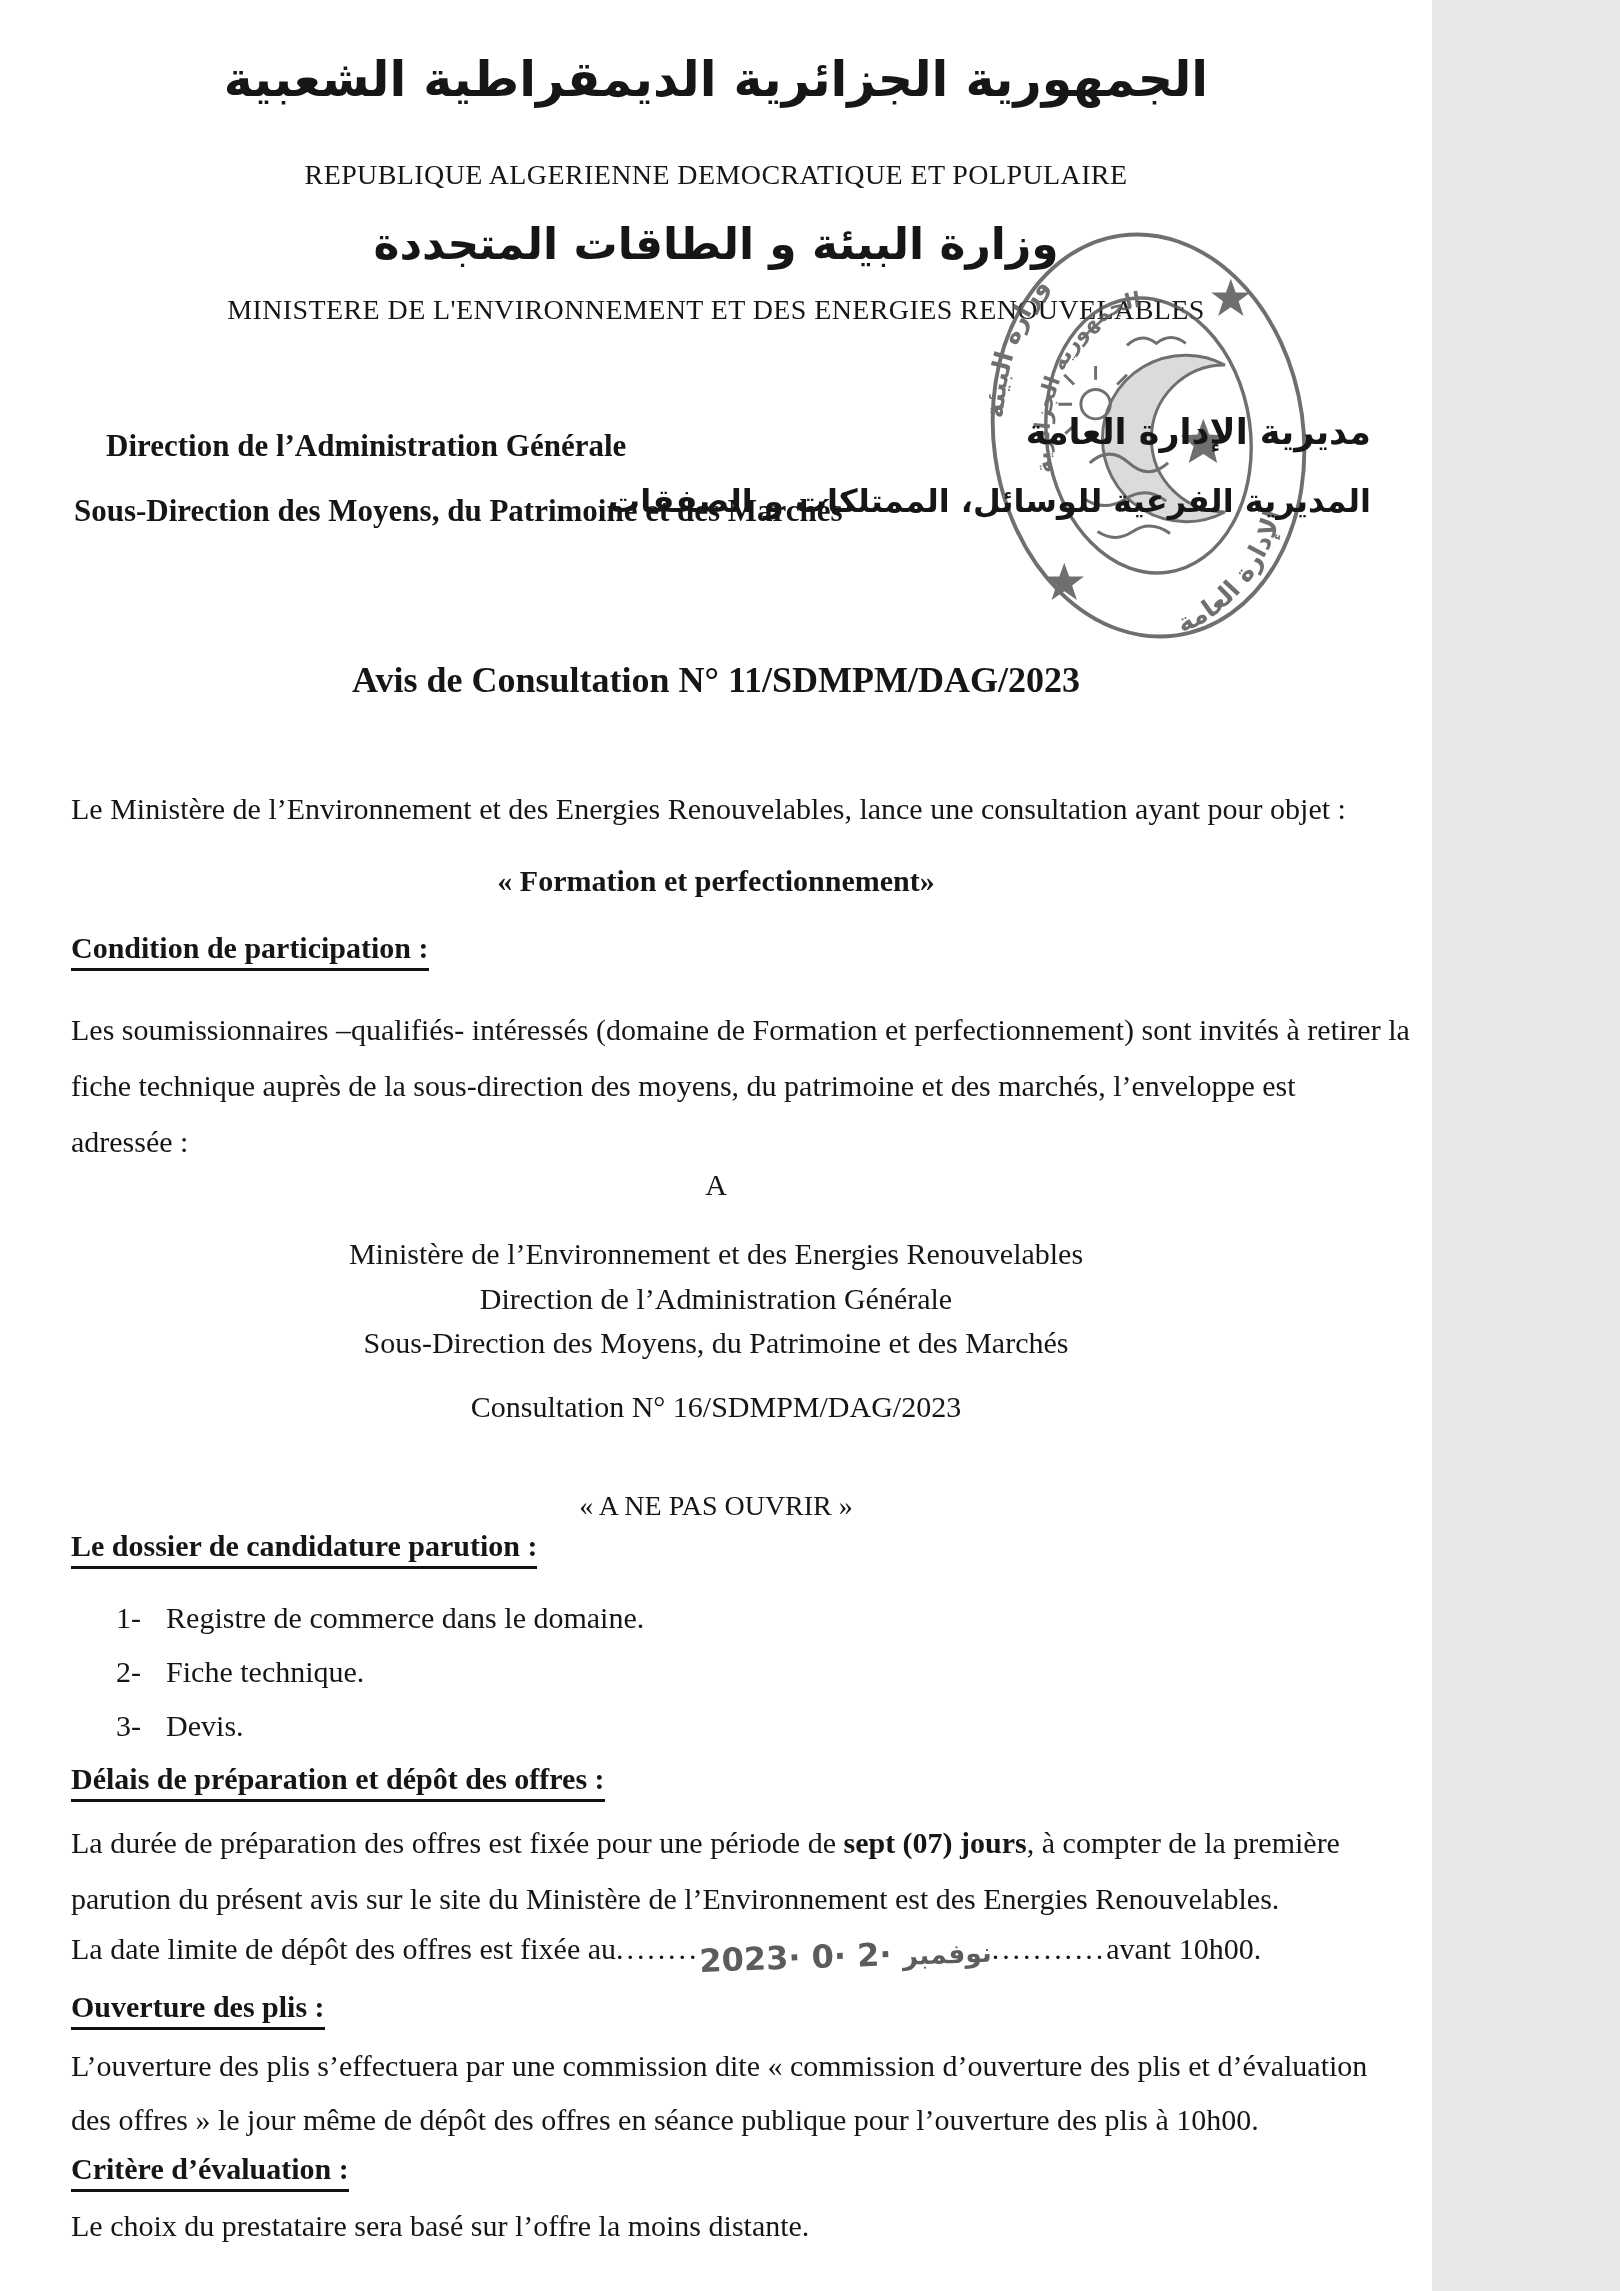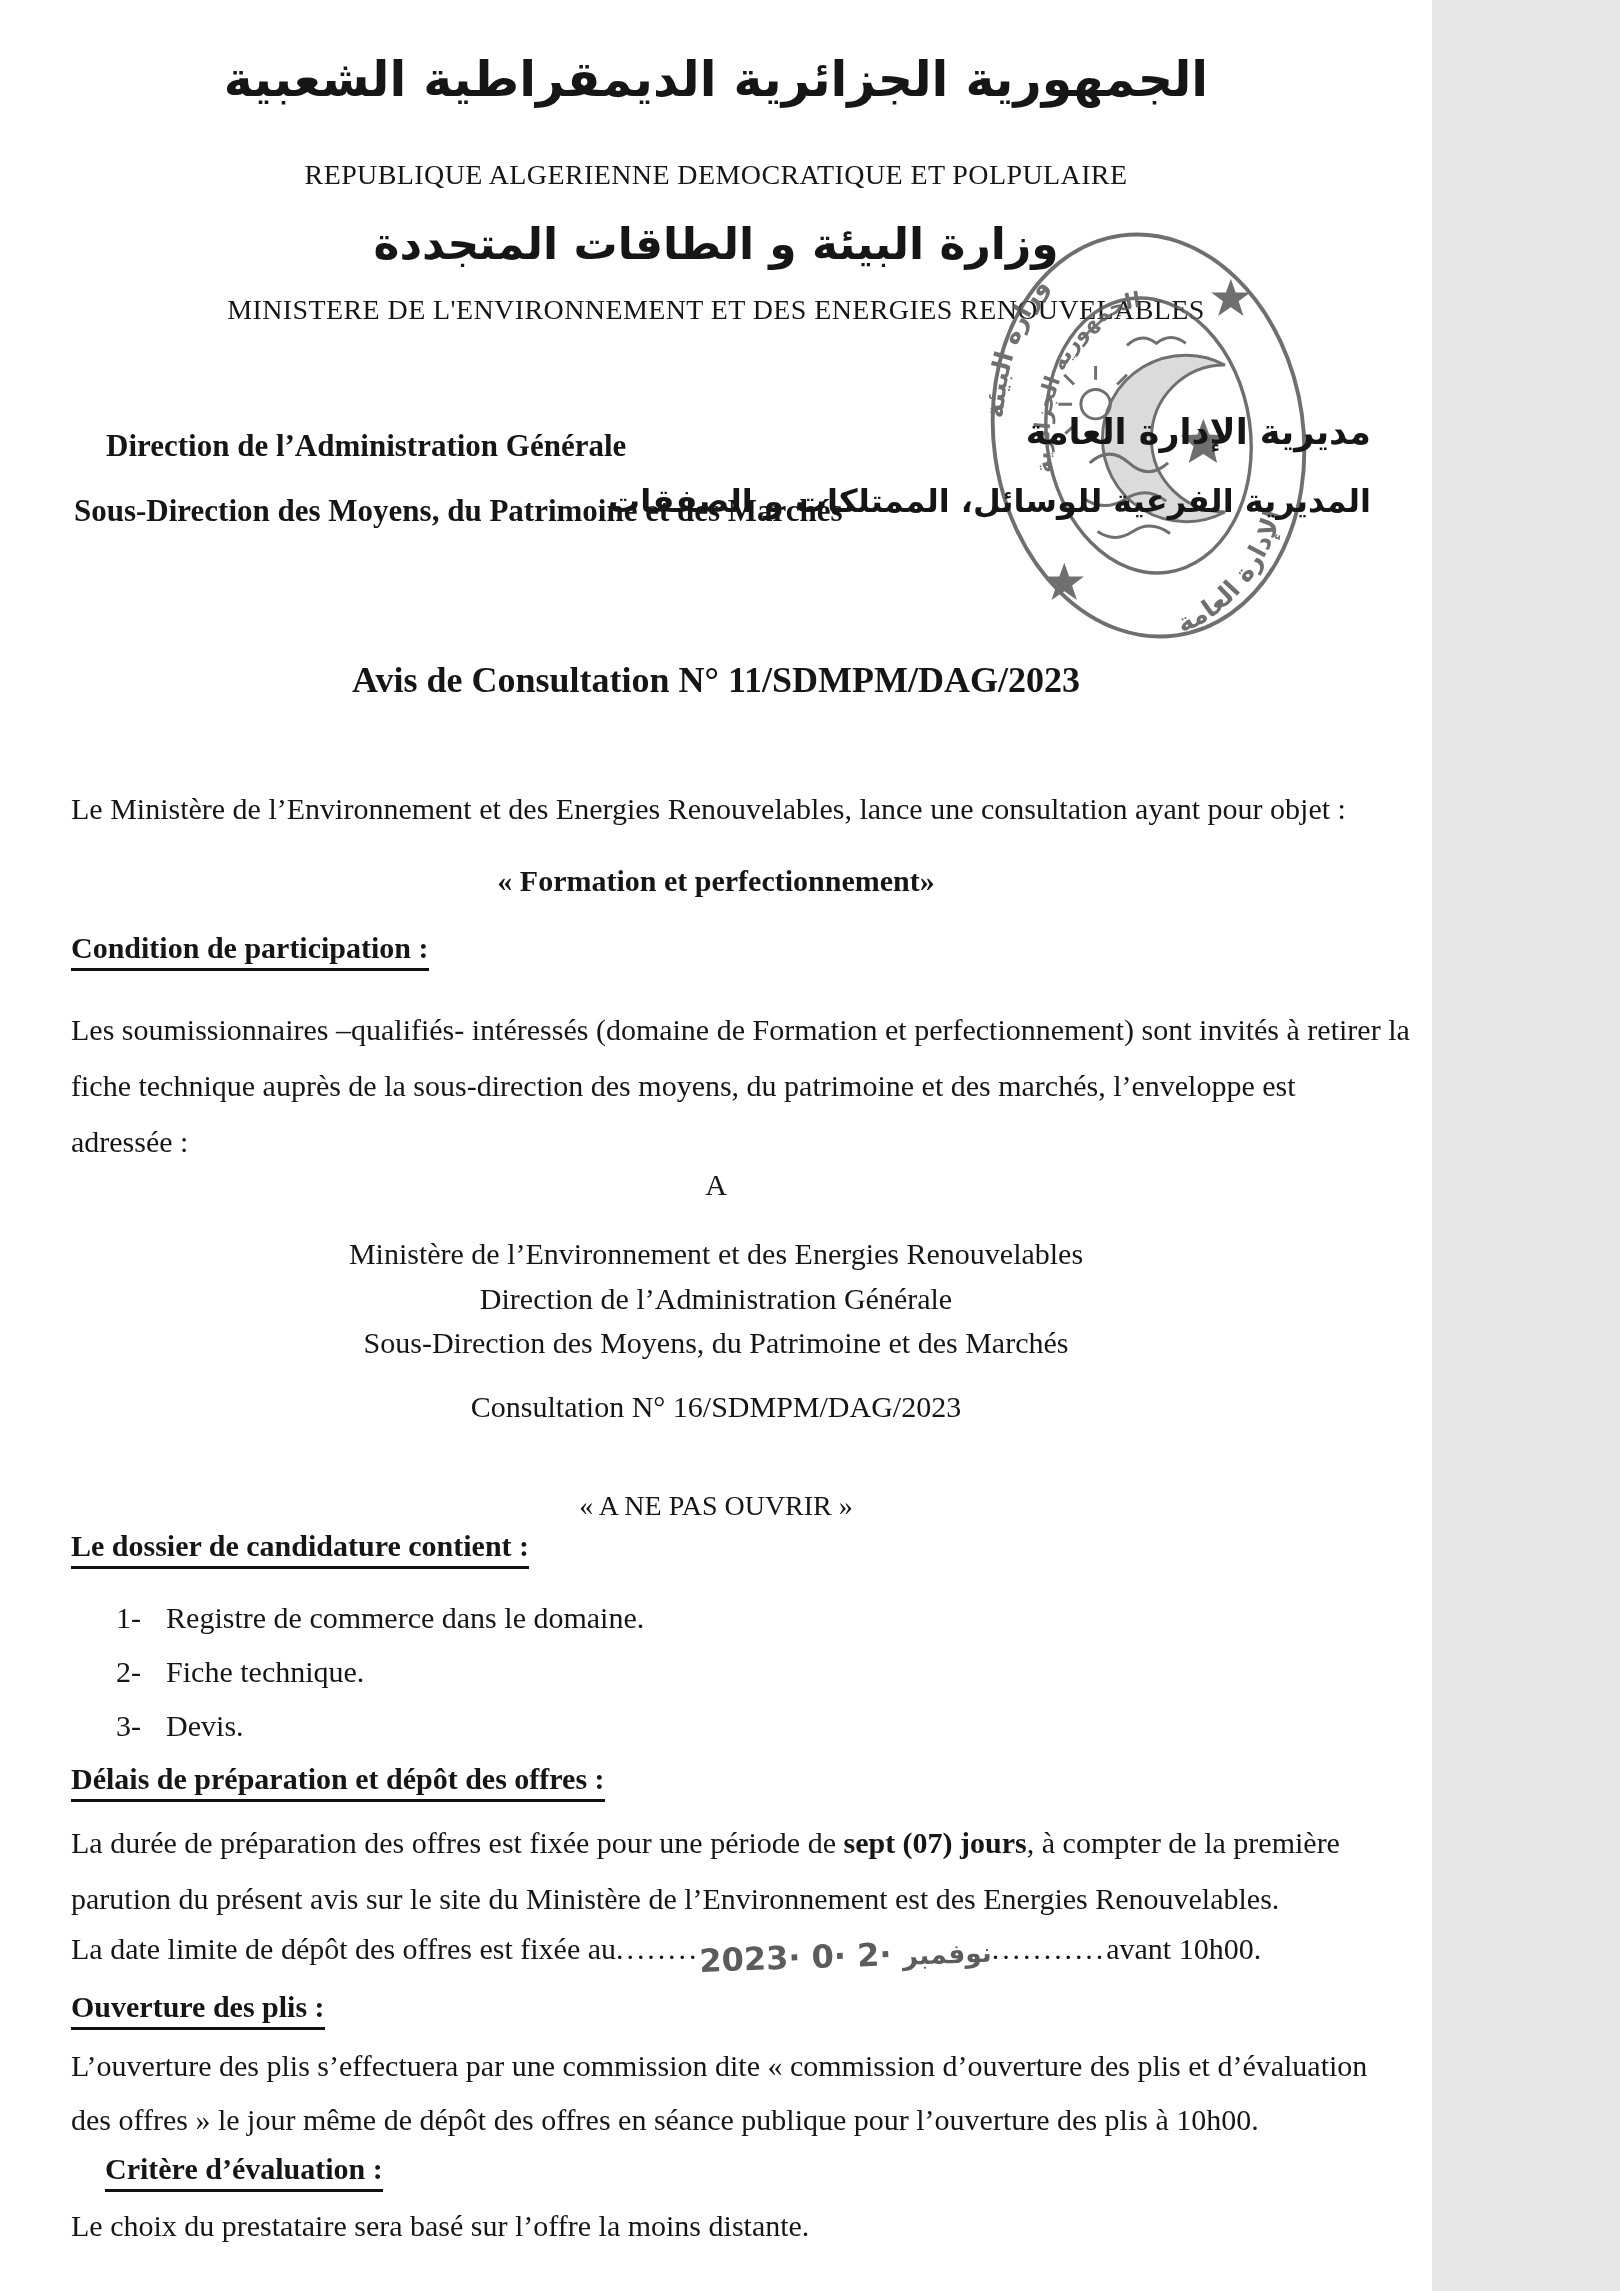--- a/index.html
+++ b/index.html
@@ -96,21 +96,21 @@
 adressée :</div>
 
   <div class="center" style="top:1168px;font-size:30px;">A</div>
   <div class="center" style="top:1237px;font-size:30px;">Ministère de l’Environnement et des Energies Renouvelables</div>
   <div class="center" style="top:1282px;font-size:30px;">Direction de l’Administration Générale</div>
   <div class="center" style="top:1326px;font-size:30px;">Sous-Direction des Moyens, du Patrimoine et des Marchés</div>
   <div class="center" style="top:1390px;font-size:30px;">Consultation N° 16/SDMPM/DAG/2023</div>
   <div class="center" style="top:1462px;font-size:28px;margin-top:28px;">« A NE PAS OUVRIR »</div>
 
   <div class="abs heading" style="left:71px;top:1529px;">
-    <span class="u">Le dossier de candidature contient :</span>
+    <span class="u">Le dossier de candidature parution :</span>
   </div>
   <div class="abs" style="left:116px;top:1601px;font-size:30px;">
     <span>1-</span>
     <span style="margin-left:17.6px;">Registre de commerce dans le domaine.</span>
   </div>
   <div class="abs" style="left:116px;top:1655px;font-size:30px;">
     <span>2-</span>
     <span style="margin-left:17.6px;">Fiche technique.</span>
   </div>
   <div class="abs" style="left:116px;top:1709px;font-size:30px;">
@@ -127,19 +127,19 @@
   <div class="abs" style="left:71px;top:1929px;font-size:30px;white-space:nowrap;">
     <span>La date limite de dépôt des offres est fixée au</span><span class="leaders">........</span><span class="datestamp"><span>2023·</span> <span class="m arabic" style="font-weight:bold;">نوفمبر</span> <span>·2 ·0</span></span><span class="leaders">...........</span><span>avant 10h00.</span>
   </div>
 
   <div class="abs heading" style="left:71px;top:1990px;">
     <span class="u">Ouverture des plis :</span>
   </div>
   <div class="abs body-text" style="left:71px;top:2039px;width:1451px;line-height:54px;">L’ouverture des plis s’effectuera par une commission dite « commission d’ouverture des plis et d’évaluation
 des offres » le jour même de dépôt des offres en séance publique pour l’ouverture des plis à 10h00.</div>
 
-  <div class="abs heading" style="left:71px;top:2152px;margin-left:34px;">
+  <div class="abs heading" style="left:71px;top:2152px;">
     <span class="u">Critère d’évaluation :</span>
   </div>
   <div class="abs" style="left:71px;top:2209px;font-size:30px;">Le choix du prestataire sera basé sur l’offre la moins distante.</div>
 
 </div>
 
 
 </body></html>

